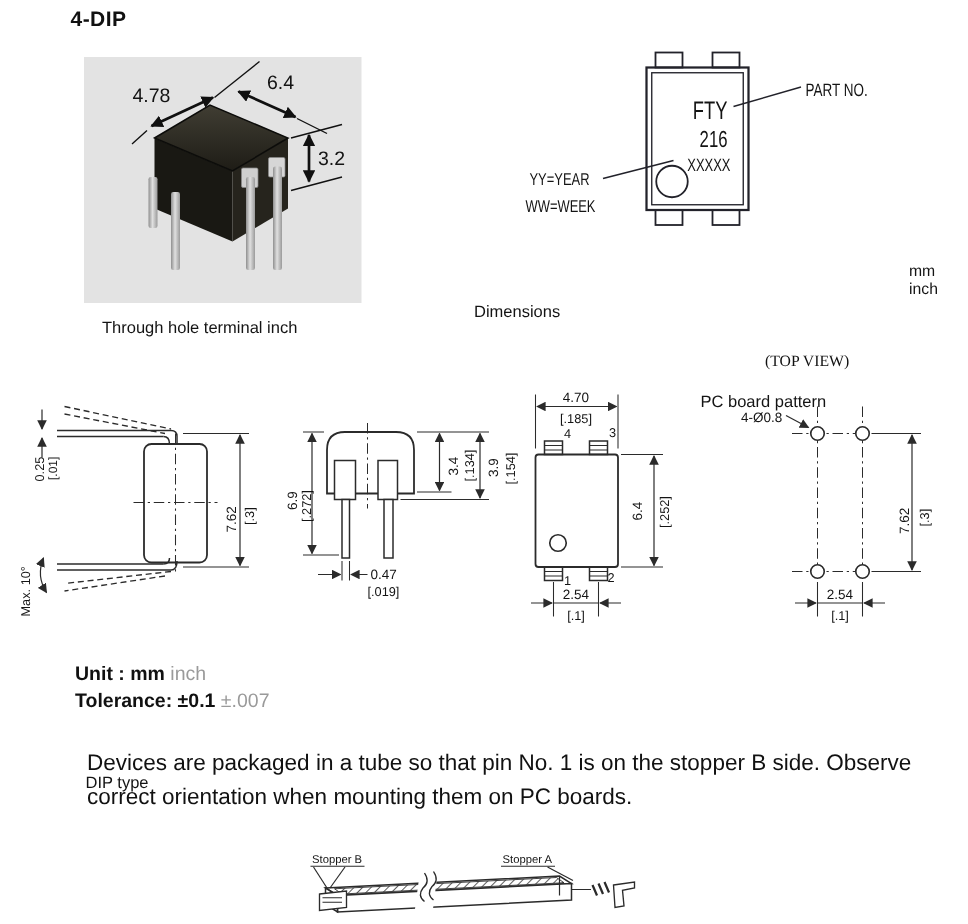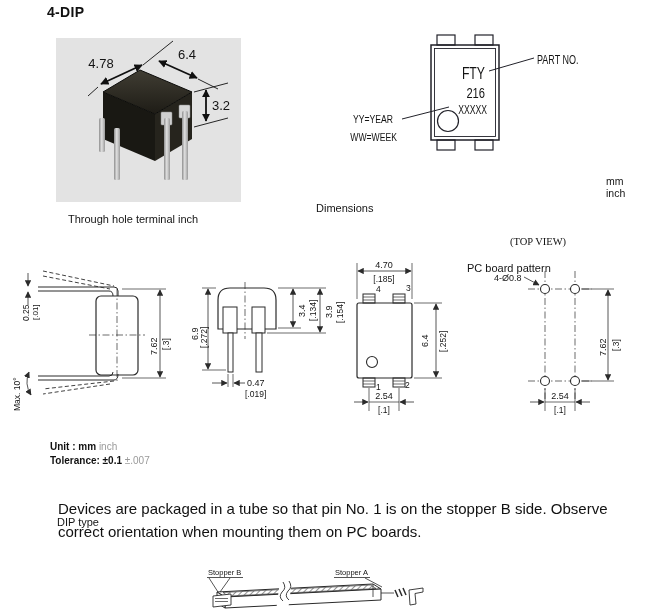--- a/index.html
+++ b/index.html
@@ -6,21 +6,21 @@
   .page{position:relative;width:645px;height:616px;background:#fff;overflow:hidden;
         font-family:"Liberation Sans",sans-serif;color:#111;}
   .abs{position:absolute;}
   .title{left:47px;top:4px;font-size:14px;font-weight:bold;letter-spacing:.3px;}
   .cap{font-size:11px;color:#141414;}
   .photo-cap{left:68px;top:213px;}
   .dims-label{left:316px;top:202px;}
   .mm-inch{left:588px;top:175px;font-size:10.5px;padding-left:18px;}
   .pcb-cap{left:467px;top:218px;margin-top:44px;}
   .pcb-view{left:510px;top:236px;font-family:"Liberation Serif",serif;font-size:10.5px;}
-  .unit-note{left:50px;top:440px;font-size:10px;line-height:1.35;}
+  .unit-note{left:50px;top:440px;font-size:13px;line-height:1.35;}
   .unit-note b{font-weight:bold;color:#111;}
   .gray{color:#9a9a9a;}
   .dip-head{left:57px;top:480px;font-size:11px;margin-top:36px;}
   .note-body{left:58px;top:497px;width:578px;font-size:15px;line-height:1.55;color:#111;}
   svg text{fill:#141414;font-family:"Liberation Sans",sans-serif;}
   .dim9{font-size:9px;} .dim85{font-size:8.5px;} .dim8{font-size:8px;}
   .mark-txt{fill:#1c1c24;}
 </style>
 </head>
 <body>

